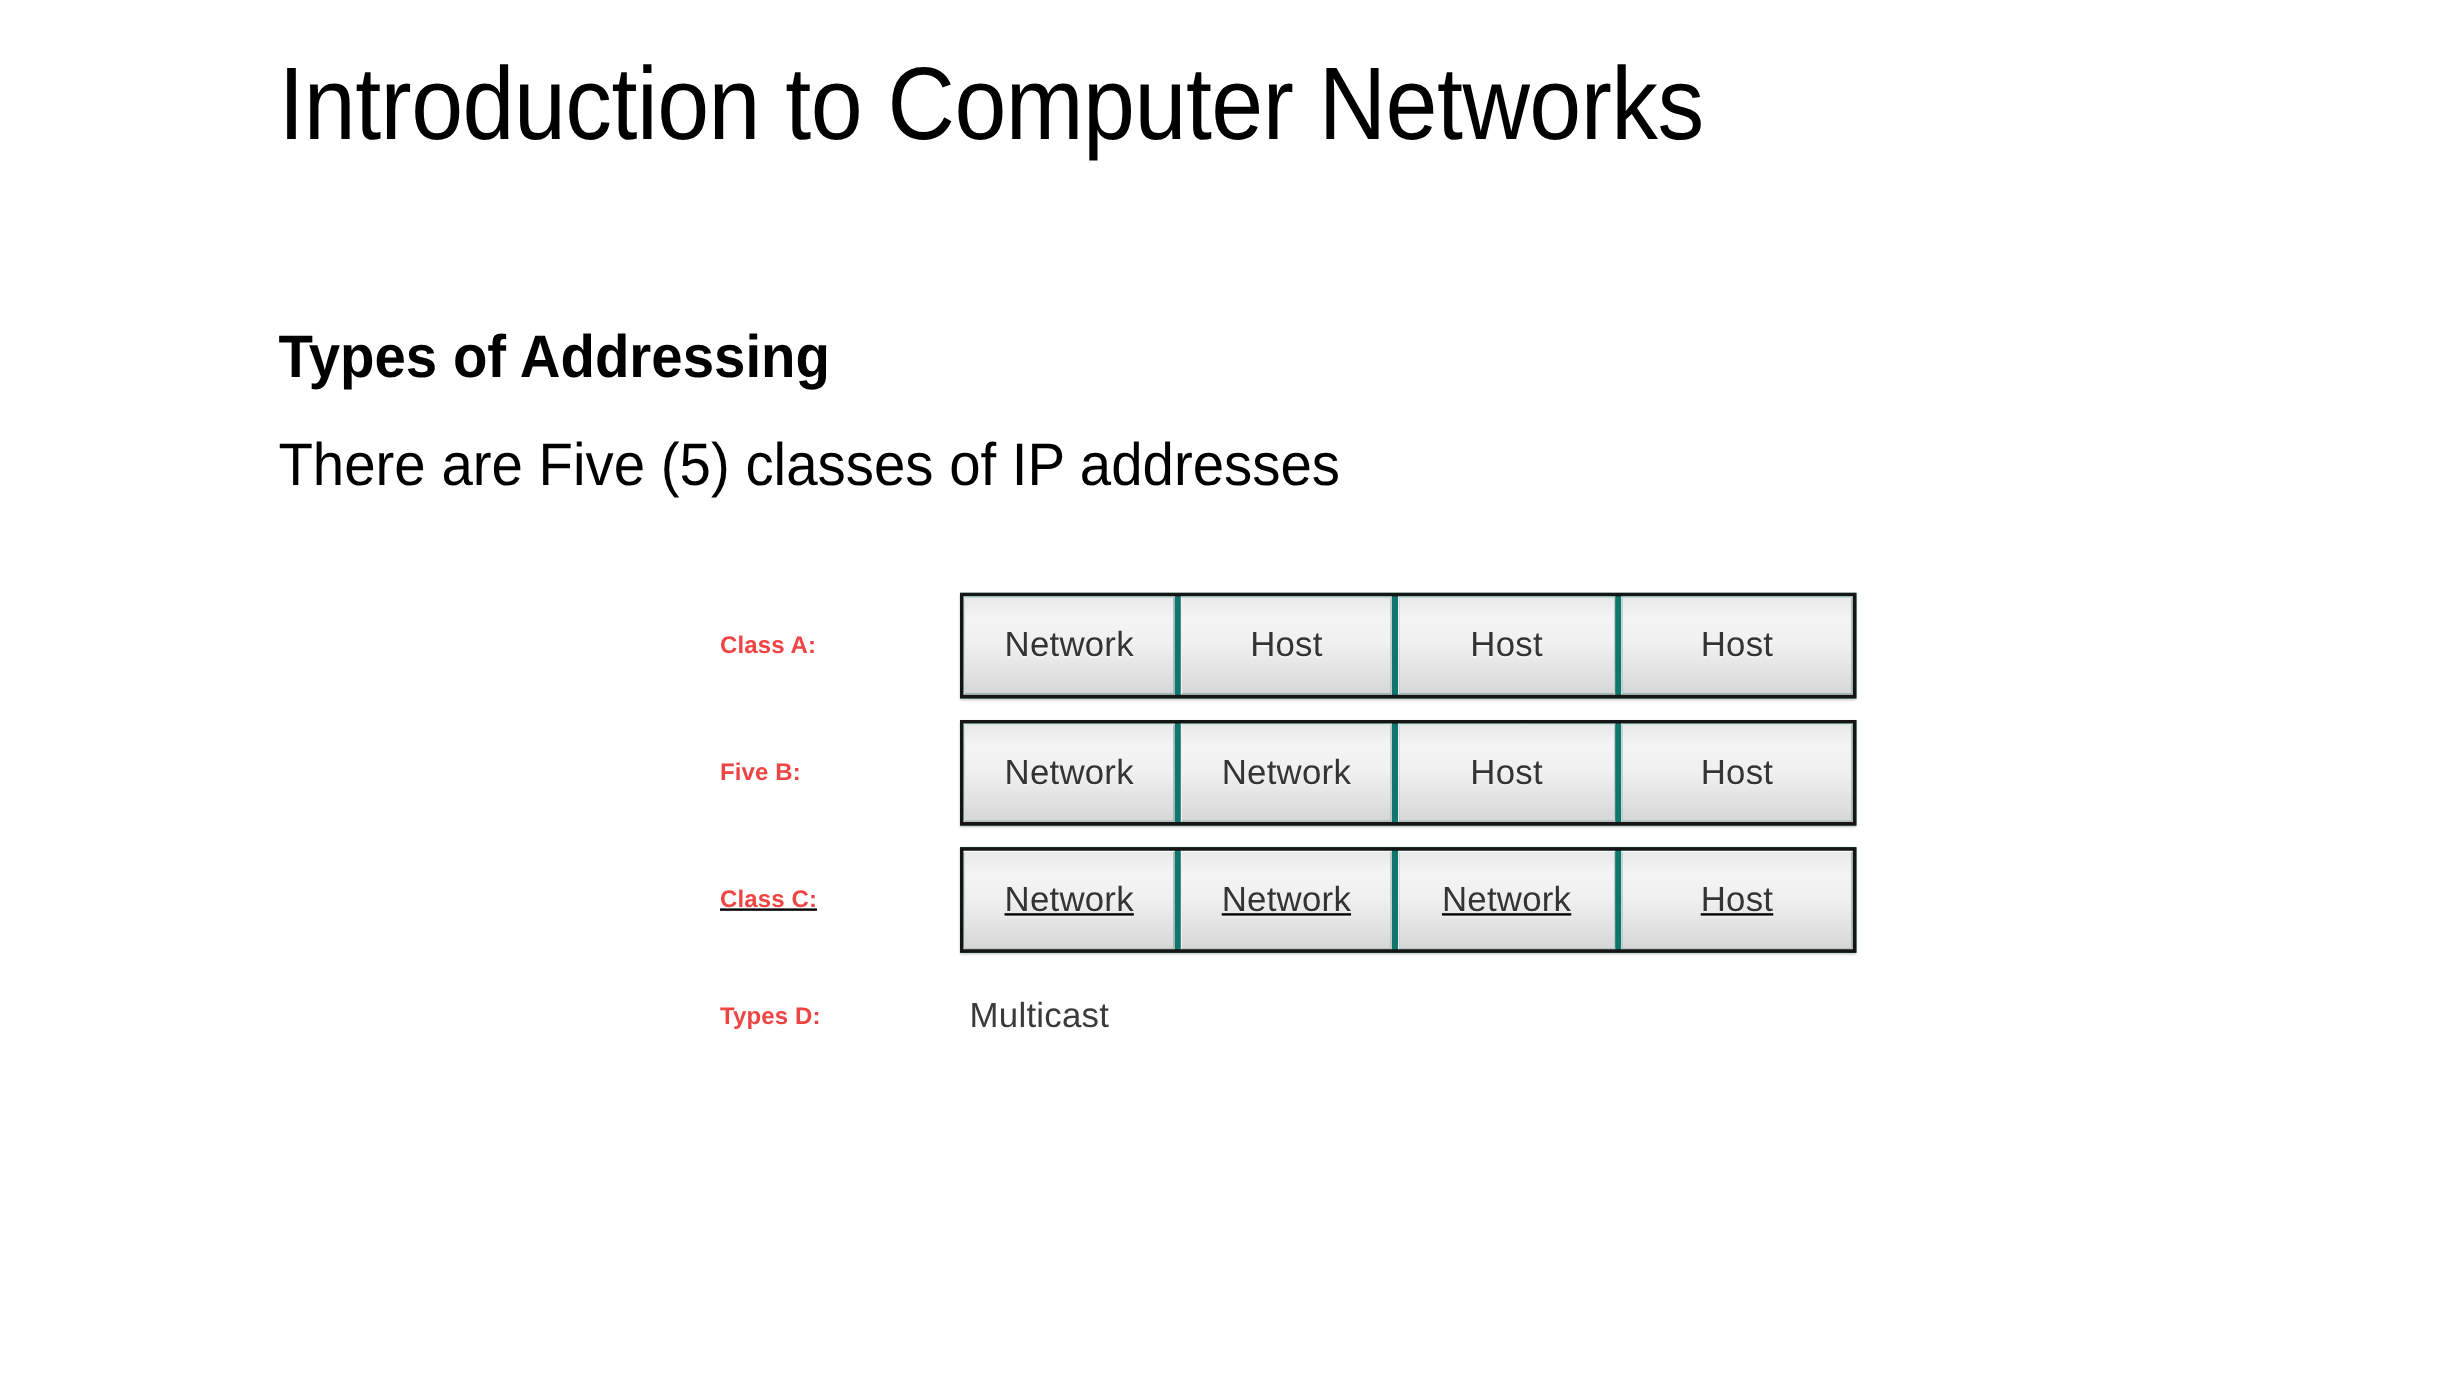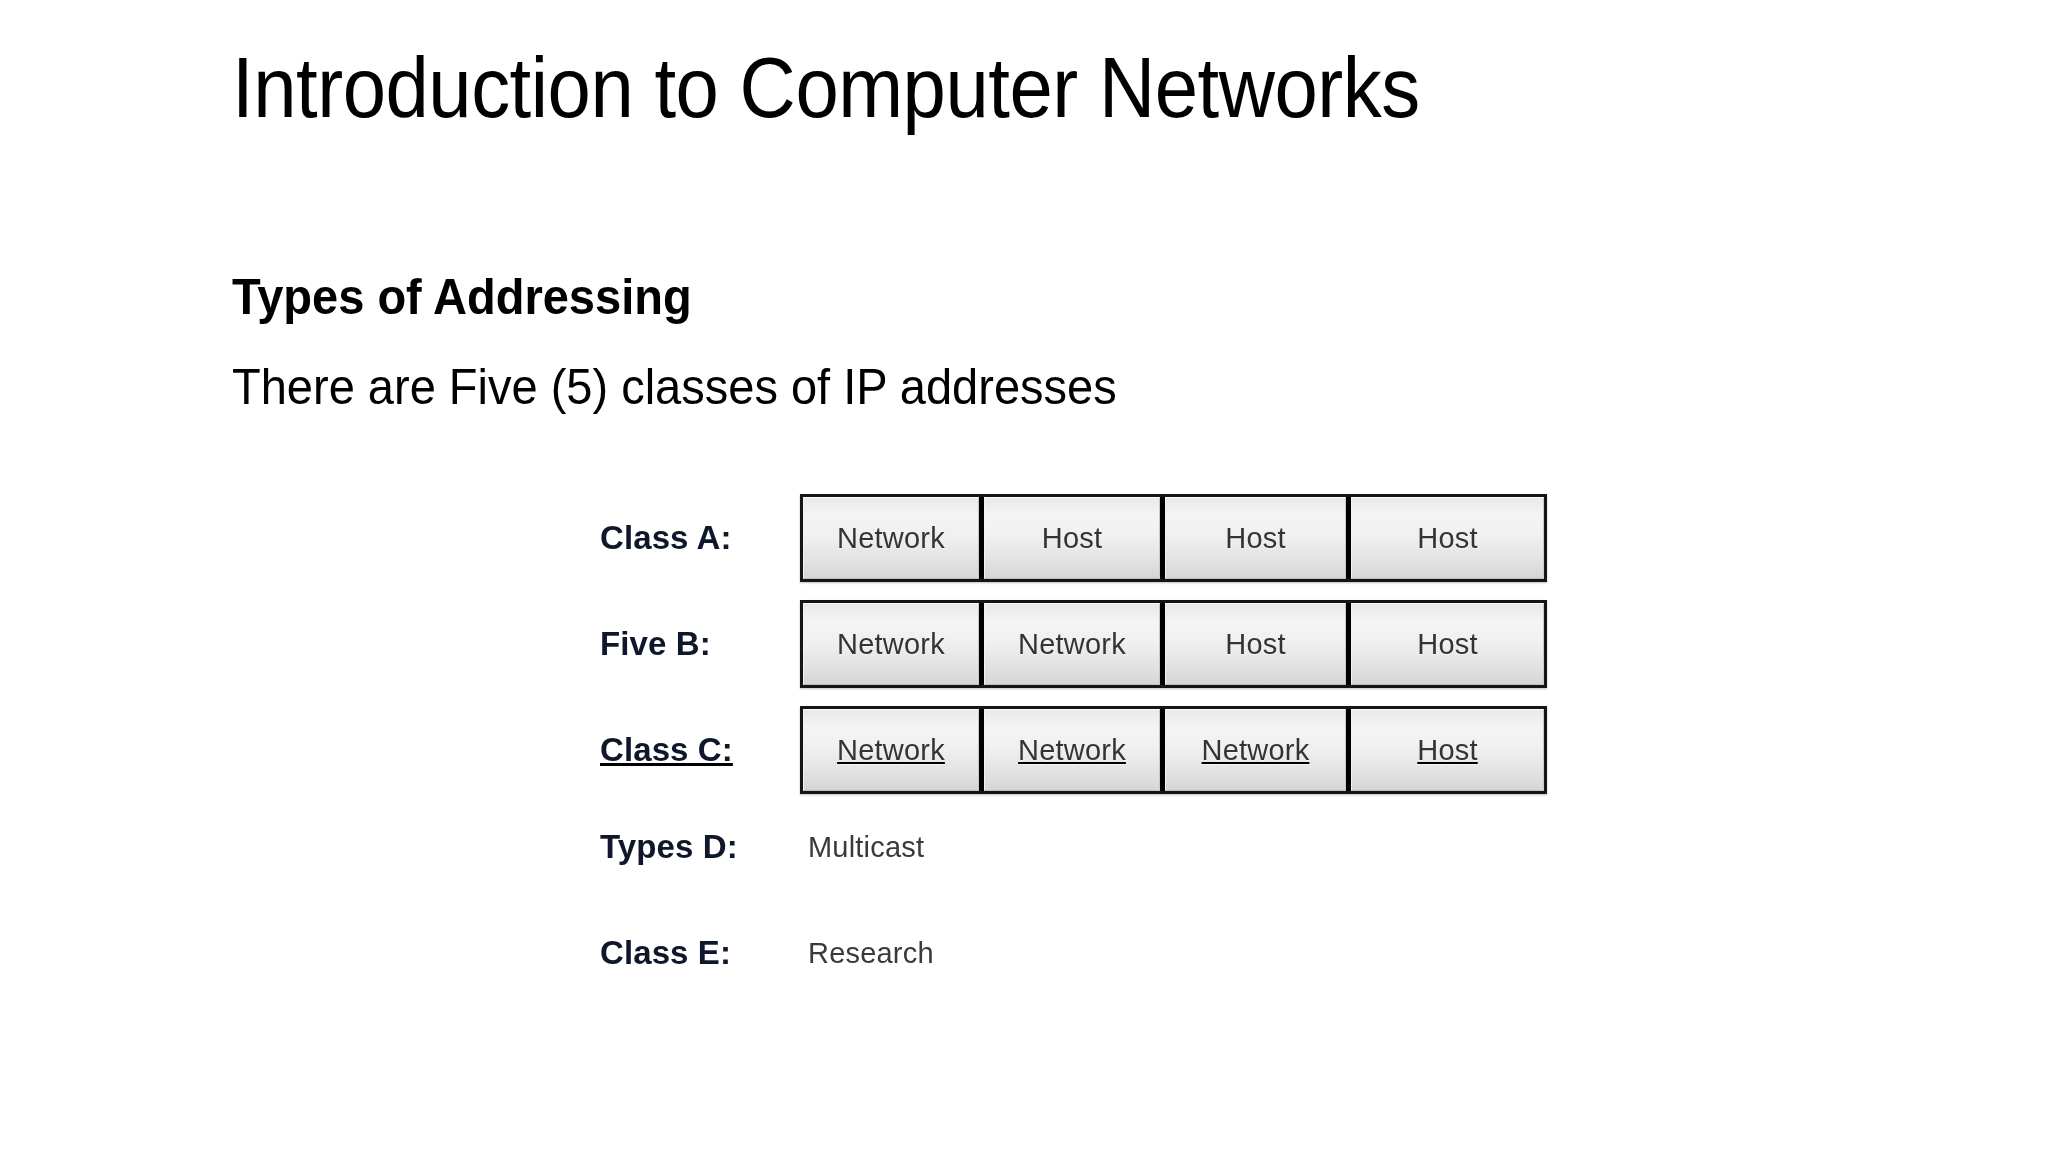--- a/index.html
+++ b/index.html
@@ -81,31 +81,31 @@
   }
   .fig-row.r0 { top: 0px;   height: 96px; }
   .fig-row.r1 { top: 106px; height: 96px; }
   .fig-row.r2 { top: 212px; height: 96px; text-decoration: underline; }
   .fig-row.r3 { top: 322px; height: 70px; }
   .fig-row.r4 { top: 428px; height: 70px; }
 
   .class-label {
     width: 200px;
     flex: 0 0 200px;
-    font-size: 33px;
+    font-size: 20px;
     font-weight: 700;
-    color: #0f172a;
+    color: #ef4444;
     letter-spacing: 0.1px;
     font-family: "Liberation Sans", "DejaVu Sans", sans-serif;
   }
 
   .cells {
     flex: 0 0 auto;
     display: flex;
-    background: #000000;
+    background: #0f766e;
     border: 3px solid #151515;
     height: 88px;
     box-sizing: border-box;
     box-shadow: 0 1px 2px rgba(0,0,0,0.25);
     text-align: right;
   }
 
   .cell {
     box-sizing: border-box;
     height: 82px;
@@ -185,19 +185,15 @@
         <div class="cell w3">Network</div>
         <div class="cell w4">Host</div>
       </div>
     </div>
 
     <div class="fig-row r3">
       <div class="class-label">Types D:</div>
       <div class="plain-value">Multicast</div>
     </div>
 
-    <div class="fig-row r4">
-      <div class="class-label">Class E:</div>
-      <div class="plain-value">Research</div>
-    </div>
 
   </div>
 </div>
 
 </body></html>

